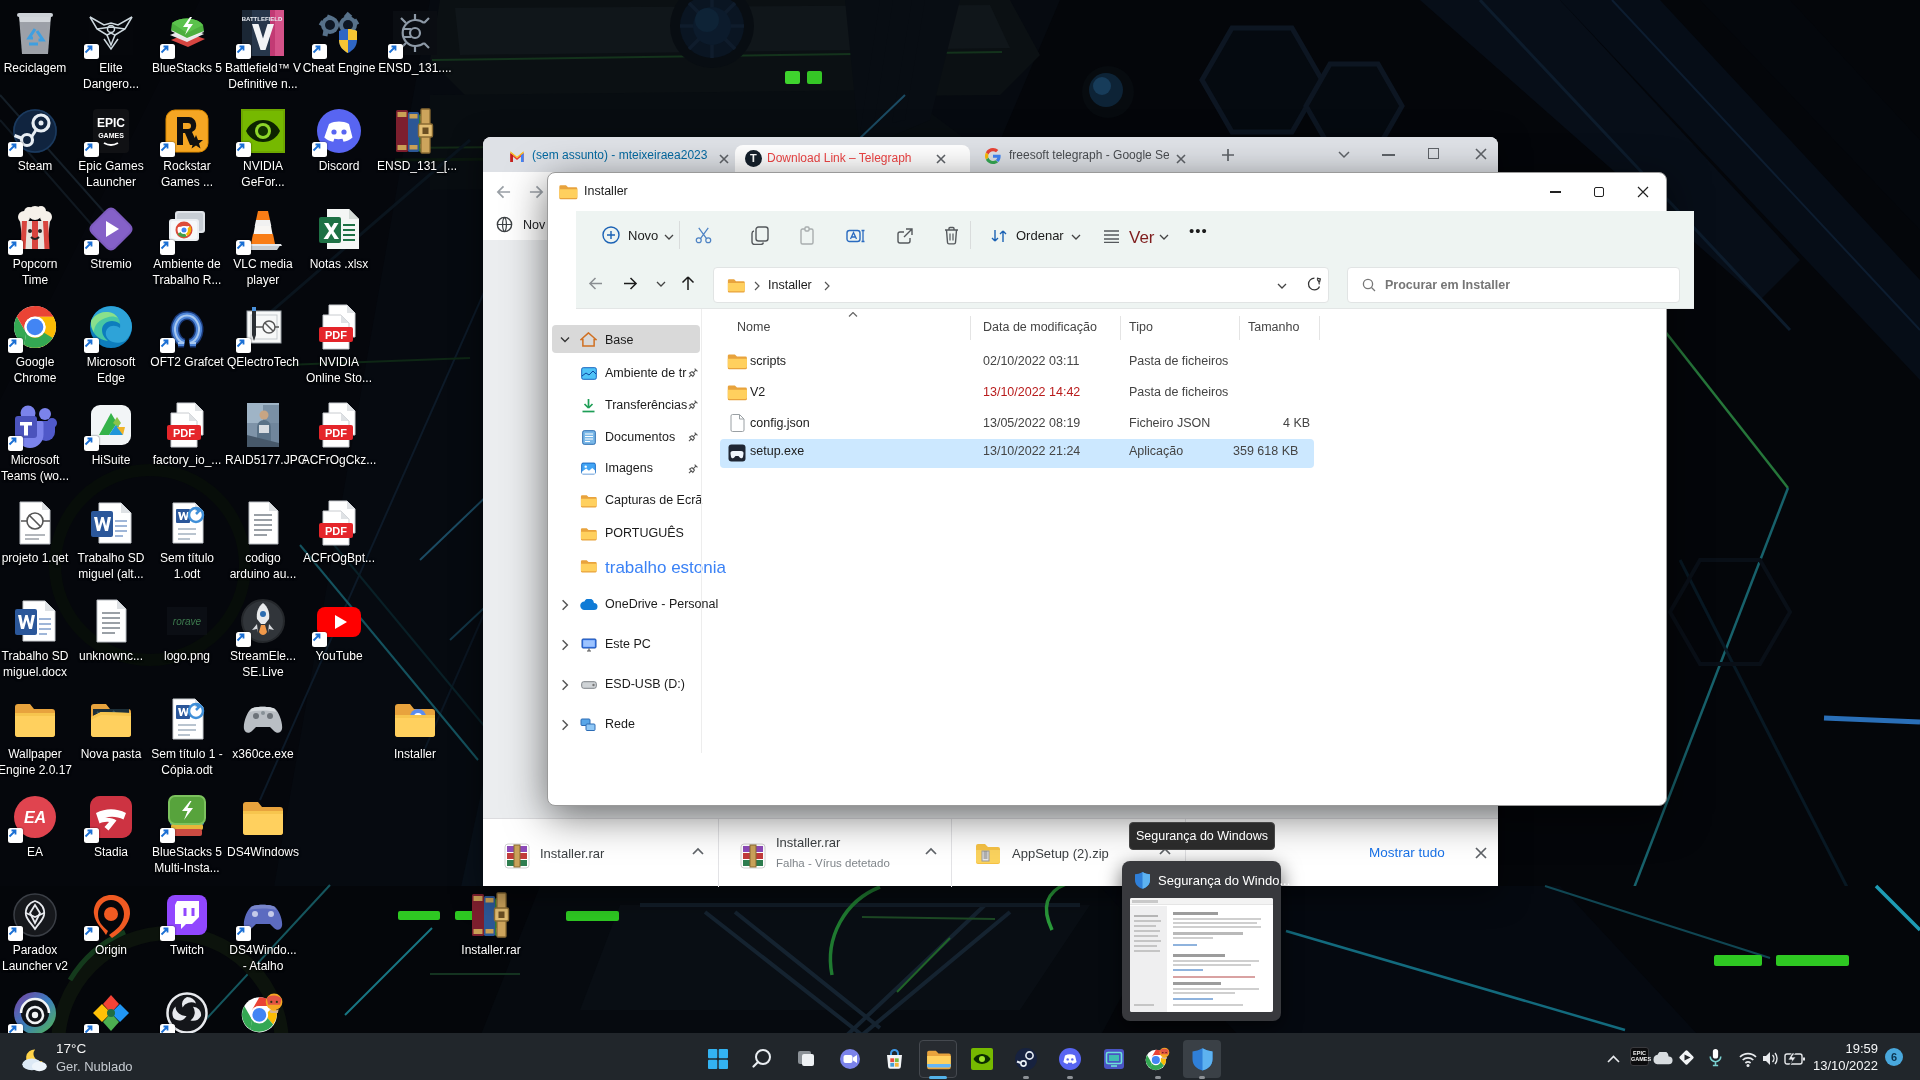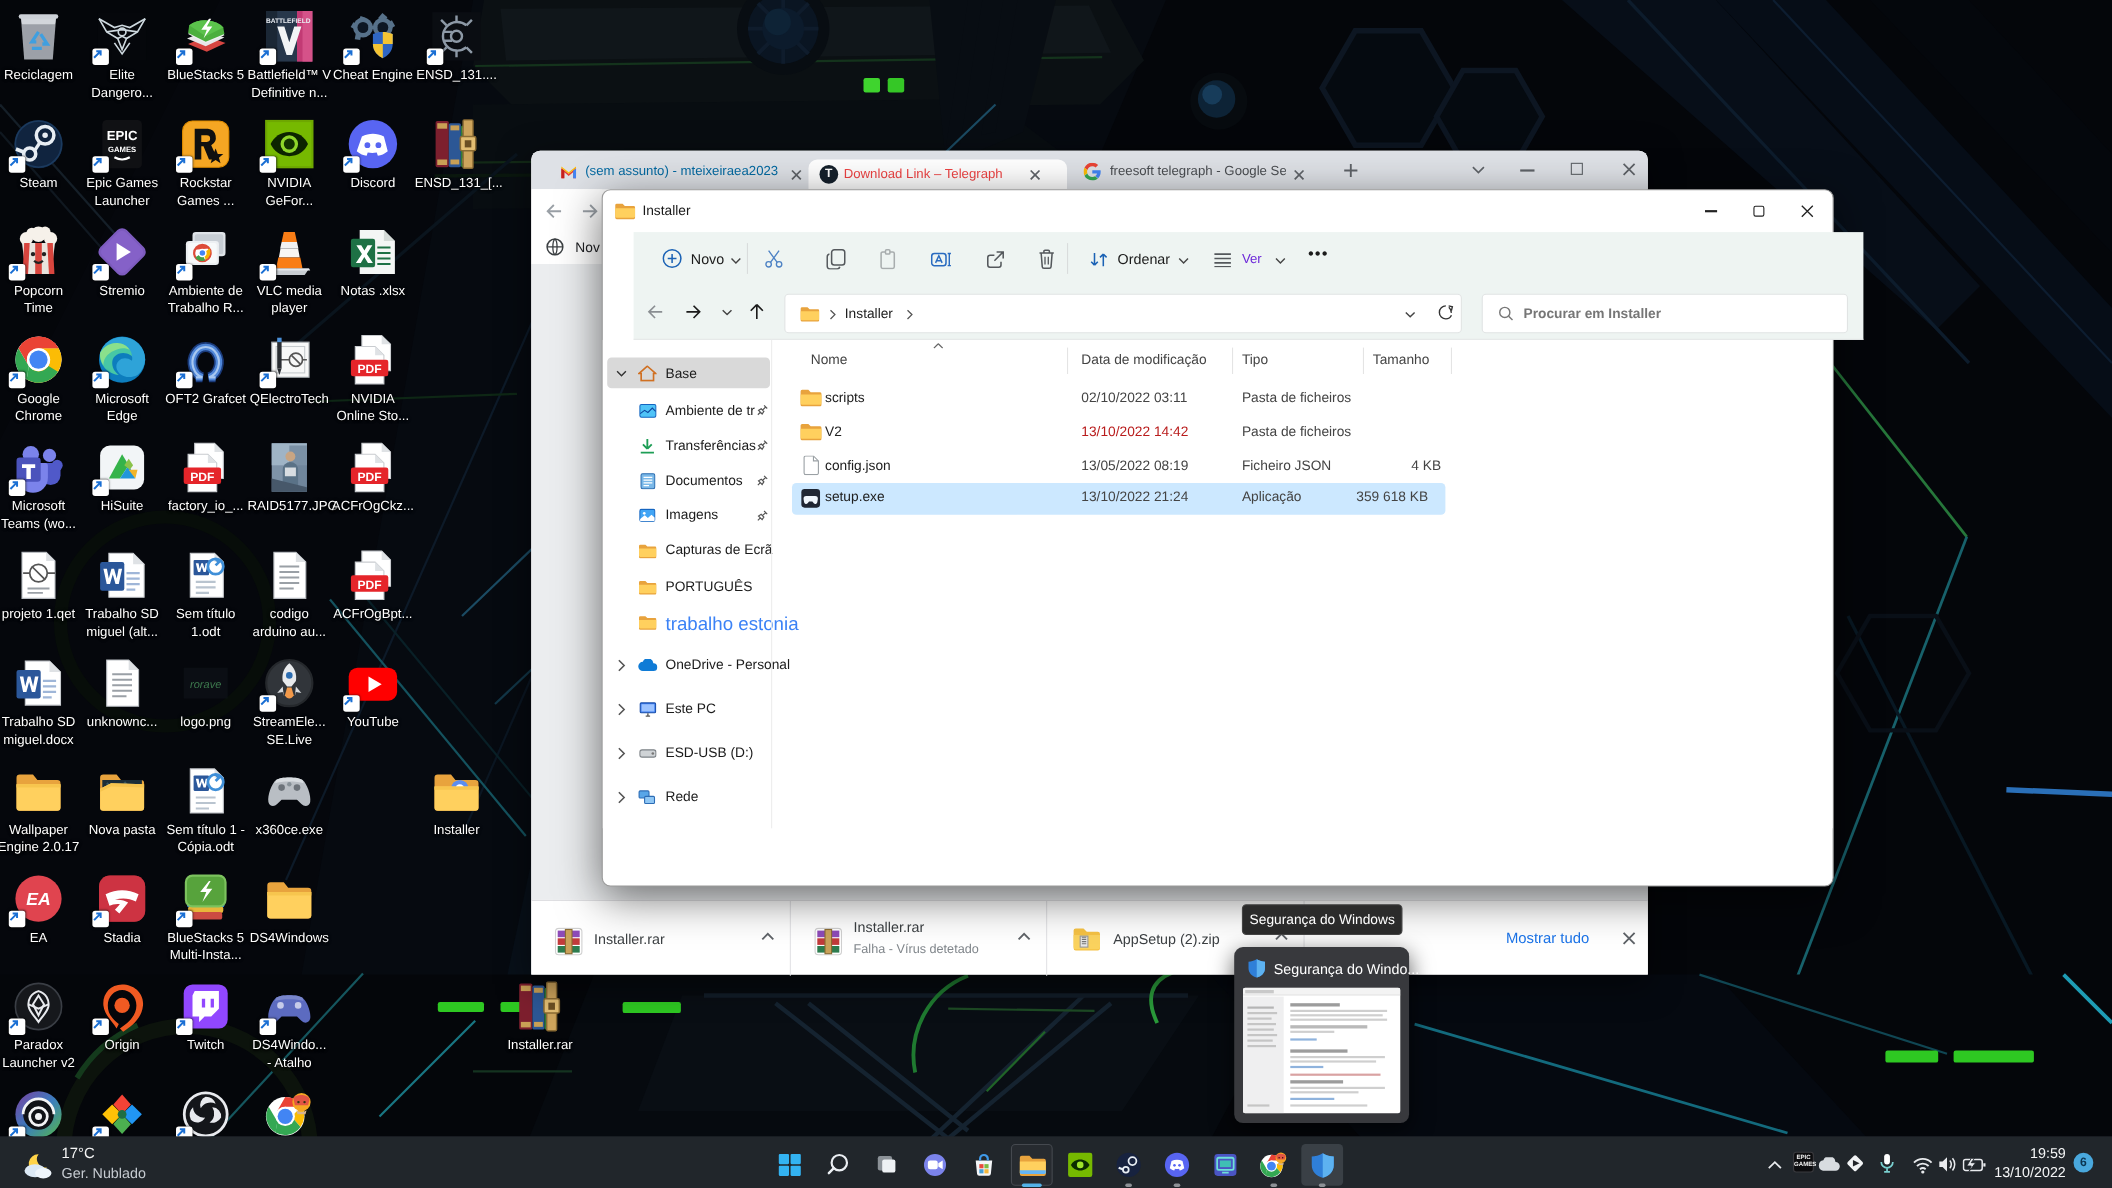--- a/index.html
+++ b/index.html
@@ -1230,21 +1230,21 @@
       <svg width="17" height="16" style="position:absolute;left:415px;top:17px" viewBox="0 0 17 16">
           <path d="M4 2 v11 M4 13 l-3-3 M4 13 l3-3 M12 14 V3 M12 3 l-3 3 M12 3 l3 3" stroke="#1b62b5" stroke-width="1.4" fill="none"></path>
         </svg>
       <span style="position:absolute;left:440px;top:17px;font-size:13px;color:#1b1b1b">Ordenar</span>
       <svg width="10" height="6" style="position:absolute;left:495px;top:23px" viewBox="0 0 10 6">
           <path d="M1 1 L5 5 L9 1" stroke="#444" stroke-width="1.3" fill="none"></path>
         </svg>
       <svg width="17" height="14" style="position:absolute;left:527px;top:18px" viewBox="0 0 17 14">
           <path d="M1 2 h15 M1 6 h15 M1 10 h15 M1 13.5 h15" stroke="#54585c" stroke-width="1.5"></path>
         </svg>
-      <span style="position:absolute;left:553px;top:17px;font-size:12px;color:#6d28d9">Ver</span>
+      <span style="position:absolute;left:553px;top:17px;font-size:17px;color:#7f1d1d">Ver</span>
       <svg width="10" height="6" style="position:absolute;left:583px;top:23px" viewBox="0 0 10 6">
           <path d="M1 1 L5 5 L9 1" stroke="#444" stroke-width="1.3" fill="none"></path>
         </svg>
       <span style="position:absolute;left:613px;top:11px;font-size:15px;color:#1b1b1b;letter-spacing:1px">•••</span>
 
       <svg width="15" height="13" style="position:absolute;left:12px;top:66px" viewBox="0 0 16 14">
           <path d="M8 1 L2 7 L8 13 M2 7 H15" stroke="#8a8e92" stroke-width="1.6" fill="none"></path>
         </svg>
       <svg width="15" height="13" style="position:absolute;left:47px;top:66px" viewBox="0 0 16 14">
           <path d="M8 1 L14 7 L8 13 M14 7 H1" stroke="#1b1b1b" stroke-width="1.6" fill="none"></path>

